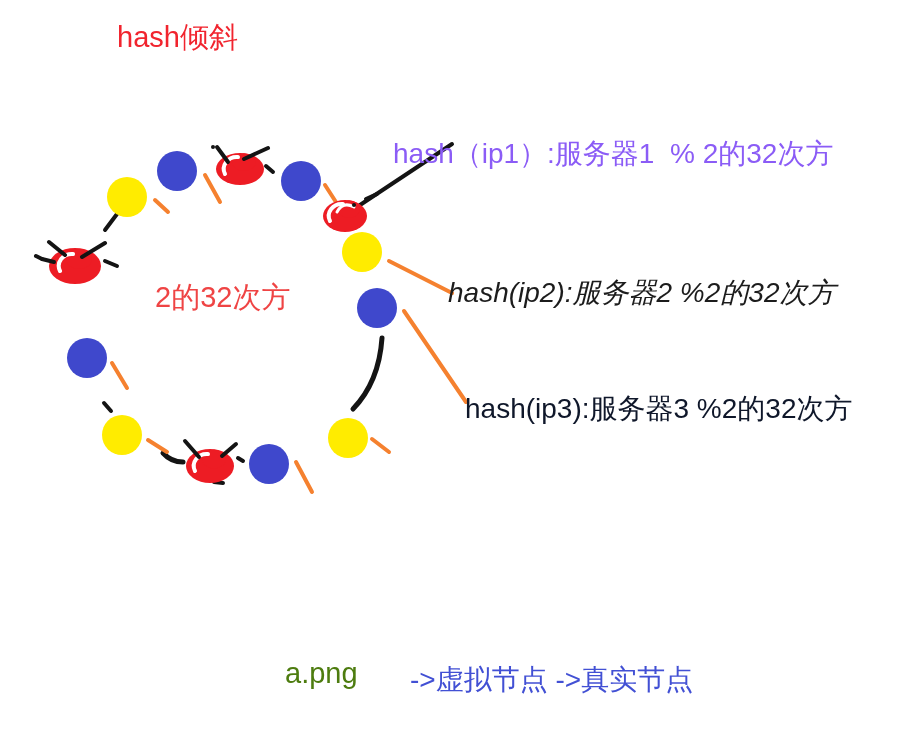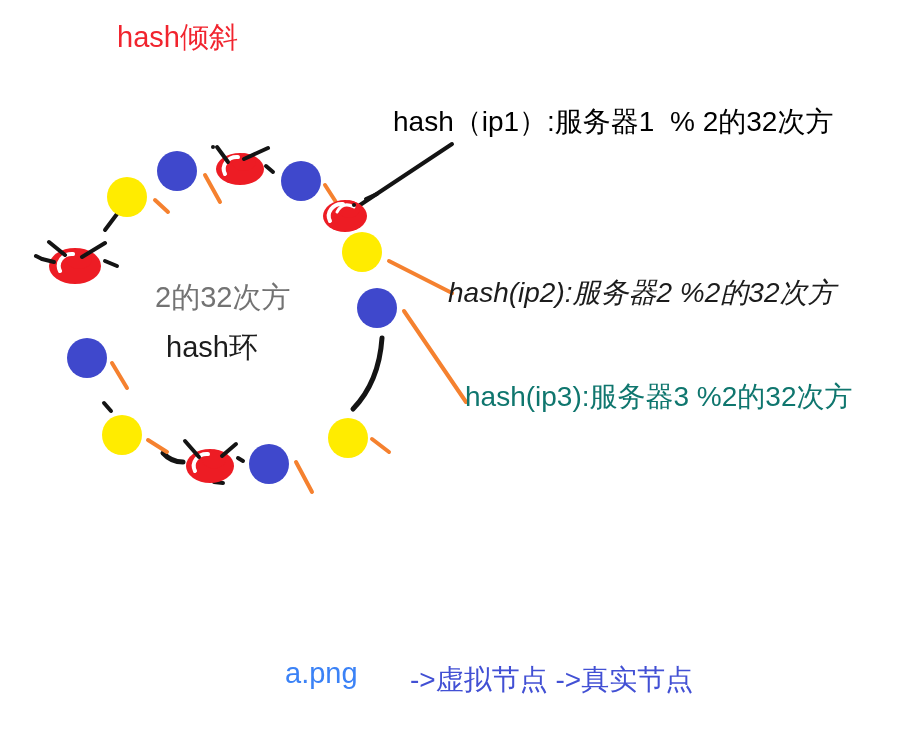--- a/index.html
+++ b/index.html
@@ -72,22 +72,21 @@
       <line x1="105" y1="261" x2="117" y2="266" stroke="#141414" stroke-width="4" stroke-linecap="round"></line>
       <line x1="185" y1="441" x2="199" y2="457" stroke="#141414" stroke-width="4" stroke-linecap="round"></line>
       <line x1="222" y1="456" x2="236" y2="444" stroke="#141414" stroke-width="4" stroke-linecap="round"></line>
       <line x1="238" y1="458" x2="243" y2="461" stroke="#141414" stroke-width="4" stroke-linecap="round"></line>
       <circle cx="213" cy="147" r="2" fill="#141414"></circle>
       <circle cx="354" cy="205" r="2" fill="#141414"></circle>
     </svg>
 
   <div class="txt" id="title" style="color: rgb(241, 36, 46);">hash倾斜</div>
 
-  <div class="txt" id="label-ip1" style="color: #000000;">hash（ip1）:服务器1  % 2的32次方</div>
+  <div class="txt" id="label-ip1" style="color: #8b5cf6; margin-top: 32px;">hash（ip1）:服务器1  % 2的32次方</div>
   <div class="txt" id="label-ip2" style="color: rgb(28, 28, 28); font-style: italic;">hash(ip2):服务器2 %2的32次方</div>
-  <div class="txt" id="label-ip3" style="color: #0f766e;">hash(ip3):服务器3 %2的32次方</div>
+  <div class="txt" id="label-ip3" style="color: #0f172a; margin-top: 12px;">hash(ip3):服务器3 %2的32次方</div>
 
-  <div class="txt" id="ring-line1" style="color: #737373;">2的32次方</div>
-  <div class="txt" id="ring-line2" style="color: rgb(28, 28, 28);">hash环</div>
+  <div class="txt" id="ring-line1" style="color: #ef4444;">2的32次方</div>
 
-  <div class="txt" id="footer-file" style="color: #3b82f6;">a.png</div>
+  <div class="txt" id="footer-file" style="color: #4d7c0f;">a.png</div>
   <div class="txt" id="footer-note" style="color: rgb(66, 80, 212);">-&gt;虚拟节点 -&gt;真实节点</div>
 </div>
 
 </body></html>

